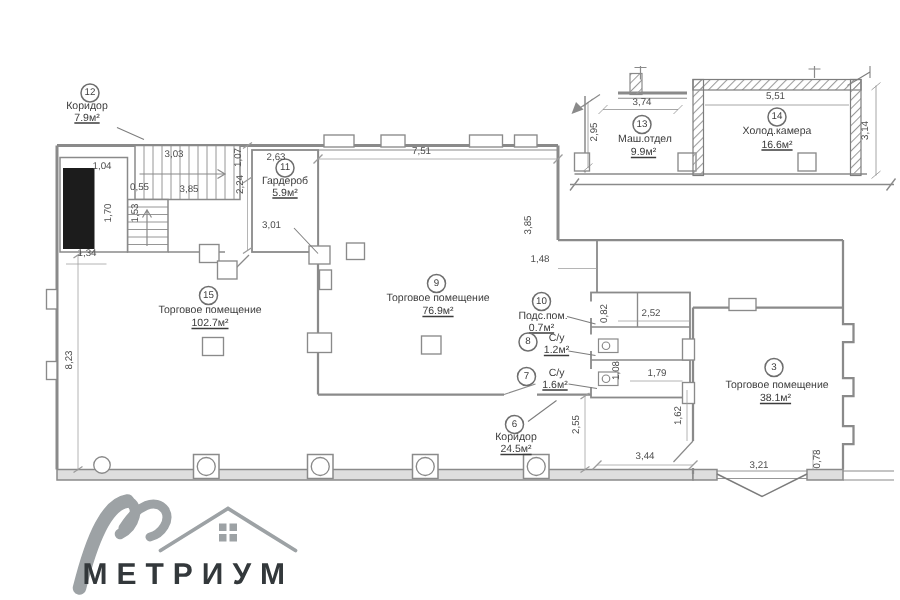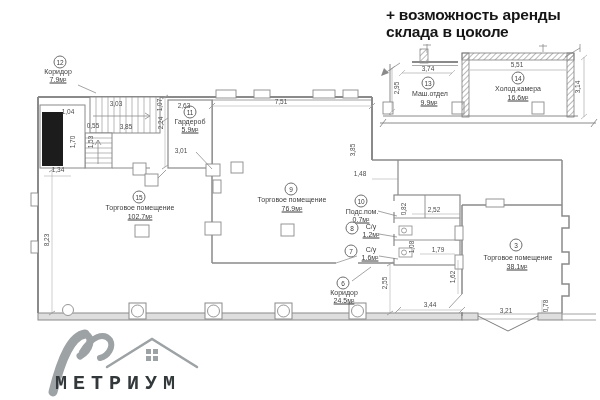--- a/index.html
+++ b/index.html
@@ -11,21 +11,21 @@
   .area{text-decoration:underline;}
   .dim{position:absolute;transform:translate(-50%,-50%);font-size:6.5px;color:#4d4d4d;
        white-space:nowrap;line-height:1;}
   .dim.rot{transform:translate(-50%,-50%) rotate(-90deg);}
   .rnum{position:absolute;transform:translate(-50%,-50%);width:11px;height:11px;
         border:1px solid #6e6e6e;border-radius:50%;background:#fff;display:flex;
         align-items:center;justify-content:center;font-size:6.5px;color:#3c3c3c;}
   #header-note{position:absolute;left:386px;top:6px;width:212px;color:#161616;
         font-size:15.5px;font-weight:700;line-height:1.12;letter-spacing:-0.2px;}
   #header-note .plus{font-weight:700;margin-right:4px;}
-  #logo-text{position:absolute;left:55px;top:372px;font-family:Liberation Mono, monospace;
+  #logo-text{position:absolute;left:55px;top:372px;font-family:Liberation Sans, sans-serif;
         font-size:20px;font-weight:700;letter-spacing:6px;color:#33383b;}
 </style>
 </head>
 <body>
 
 <div id="stage">
 
 <svg id="plan-svg" width="600" height="400" viewBox="0 0 600 400">
   <defs>
     <pattern id="hatch" width="4" height="4" patternUnits="userSpaceOnUse" patternTransform="rotate(45)">
@@ -187,24 +187,20 @@
     <path d="M107,367 L152,339 L197,367" stroke-width="2.5"></path>
     <g fill="#9da2a5" stroke="none">
       <rect x="146" y="349" width="5" height="5"></rect>
       <rect x="153" y="349" width="5" height="5"></rect>
       <rect x="146" y="356" width="5" height="5"></rect>
       <rect x="153" y="356" width="5" height="5"></rect>
     </g>
   </g>
 </svg>
 
-<div id="header-note">
-  <span class="plus">+</span><span>возможность аренды</span><br>
-  <span>склада в цоколе</span>
-</div>
 
 <div class="rnum" style="left:60px;top:62px">12</div>
 <div class="lbl" style="left:58px;top:71px">Коридор</div>
 <div class="lbl area" style="left:58px;top:79px">7.9м²</div>
 
 <div class="rnum" style="left:190px;top:112px">11</div>
 <div class="lbl" style="left:190px;top:121px">Гардероб</div>
 <div class="lbl area" style="left:190px;top:129px">5.9м²</div>
 
 <div class="rnum" style="left:139px;top:197px">15</div>

